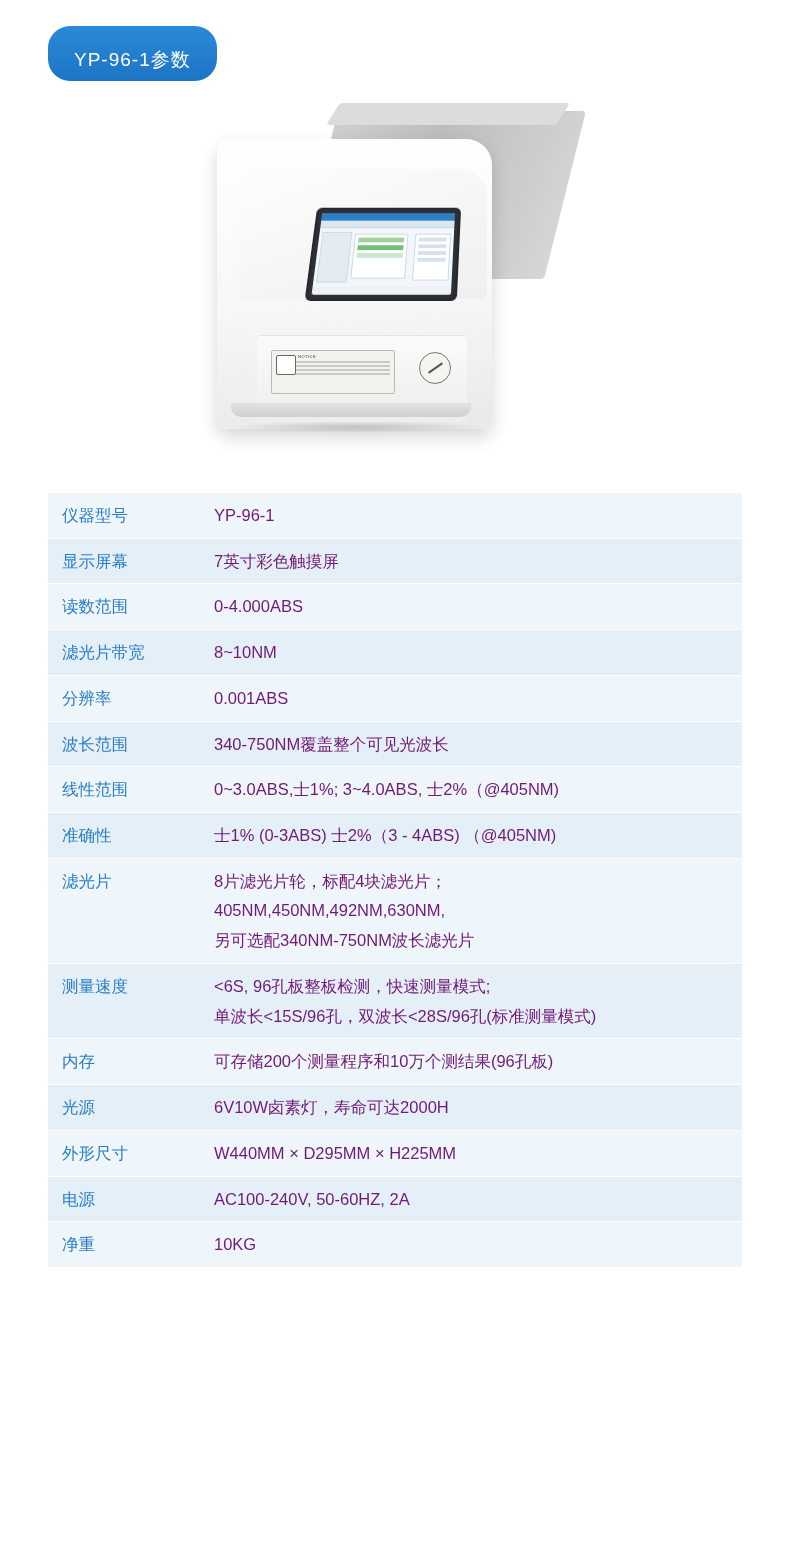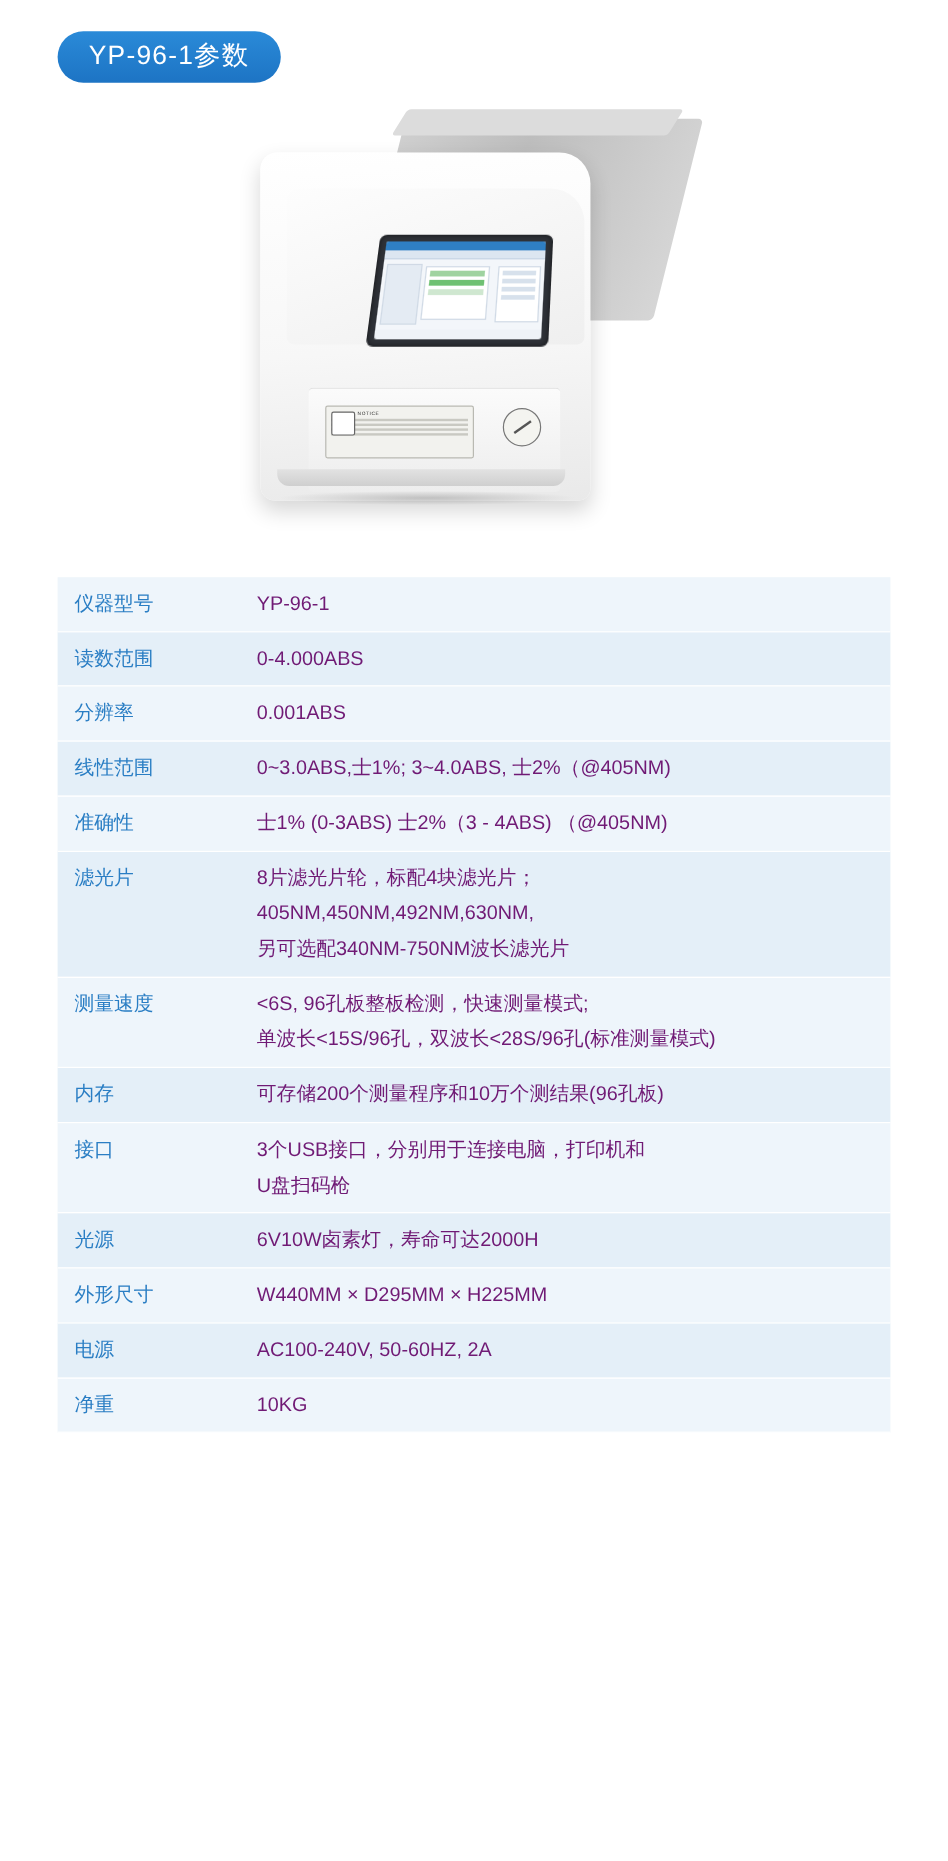--- a/index.html
+++ b/index.html
@@ -18,23 +18,23 @@
 
   
   .title-wrap {
     padding: 26px 0 0 48px;
   }
   .title-badge {
     display: inline-block;
     background: #1f7fd0;
     background: linear-gradient(180deg, #2a8ad8 0%, #1d74c4 100%);
     color: #ffffff;
-    font-size: 22px;
+    font-size: 19px;
     letter-spacing: 1px;
-    padding: 9px 26px 12px 26px;
+    padding: 24px 26px 12px 26px;
     border-radius: 22px;
     line-height: 1;
   }
 
   
   .product-area {
     position: relative;
     height: 380px;
     margin-top: 12px;
   }
@@ -330,29 +330,47 @@
 
 <table class="spec-table">
   <tbody>
       <tr>
         <td class="k">仪器型号</td>
         <td class="v">
           <div>YP-96-1</div>
         </td>
       </tr>
       <tr>
+        <td class="k">显示屏幕</td>
+        <td class="v">
+          <div>7英寸彩色触摸屏</div>
+        </td>
+      </tr>
+      <tr>
         <td class="k">读数范围</td>
         <td class="v">
           <div>0-4.000ABS</div>
         </td>
       </tr>
       <tr>
+        <td class="k">滤光片带宽</td>
+        <td class="v">
+          <div> 8~10NM</div>
+        </td>
+      </tr>
+      <tr>
         <td class="k">分辨率</td>
         <td class="v">
           <div> 0.001ABS</div>
+        </td>
+      </tr>
+      <tr>
+        <td class="k">波长范围</td>
+        <td class="v">
+          <div>340-750NM覆盖整个可见光波长</div>
         </td>
       </tr>
       <tr>
         <td class="k">线性范围</td>
         <td class="v">
           <div>0~3.0ABS,士1%; 3~4.0ABS, 士2%（@405NM)</div>
         </td>
       </tr>
       <tr>
         <td class="k">准确性</td>
@@ -375,27 +393,20 @@
           <div>单波长&lt;15S/96孔，双波长&lt;28S/96孔(标准测量模式)</div>
         </td>
       </tr>
       <tr>
         <td class="k">内存</td>
         <td class="v">
           <div>可存储200个测量程序和10万个测结果(96孔板)</div>
         </td>
       </tr>
       <tr>
-        <td class="k">接口</td>
-        <td class="v">
-          <div>3个USB接口，分别用于连接电脑，打印机和</div>
-          <div>U盘扫码枪</div>
-        </td>
-      </tr>
-      <tr>
         <td class="k">光源</td>
         <td class="v">
           <div>6V10W卤素灯，寿命可达2000H</div>
         </td>
       </tr>
       <tr>
         <td class="k">外形尺寸</td>
         <td class="v">
           <div>W440MM × D295MM × H225MM</div>
         </td>

